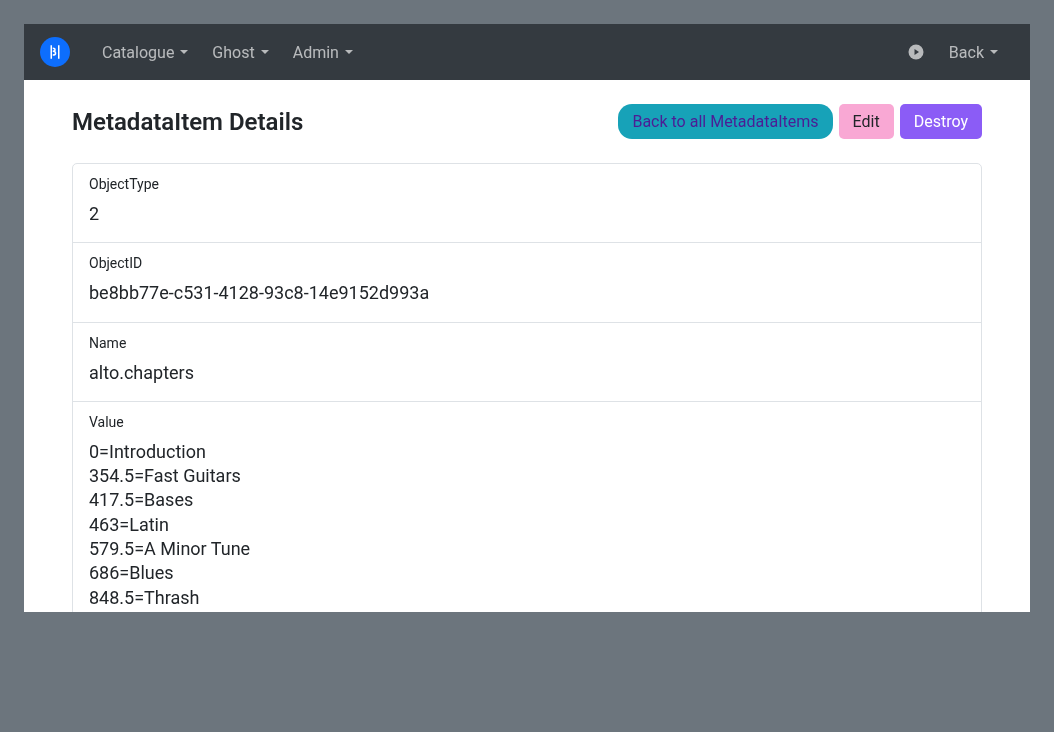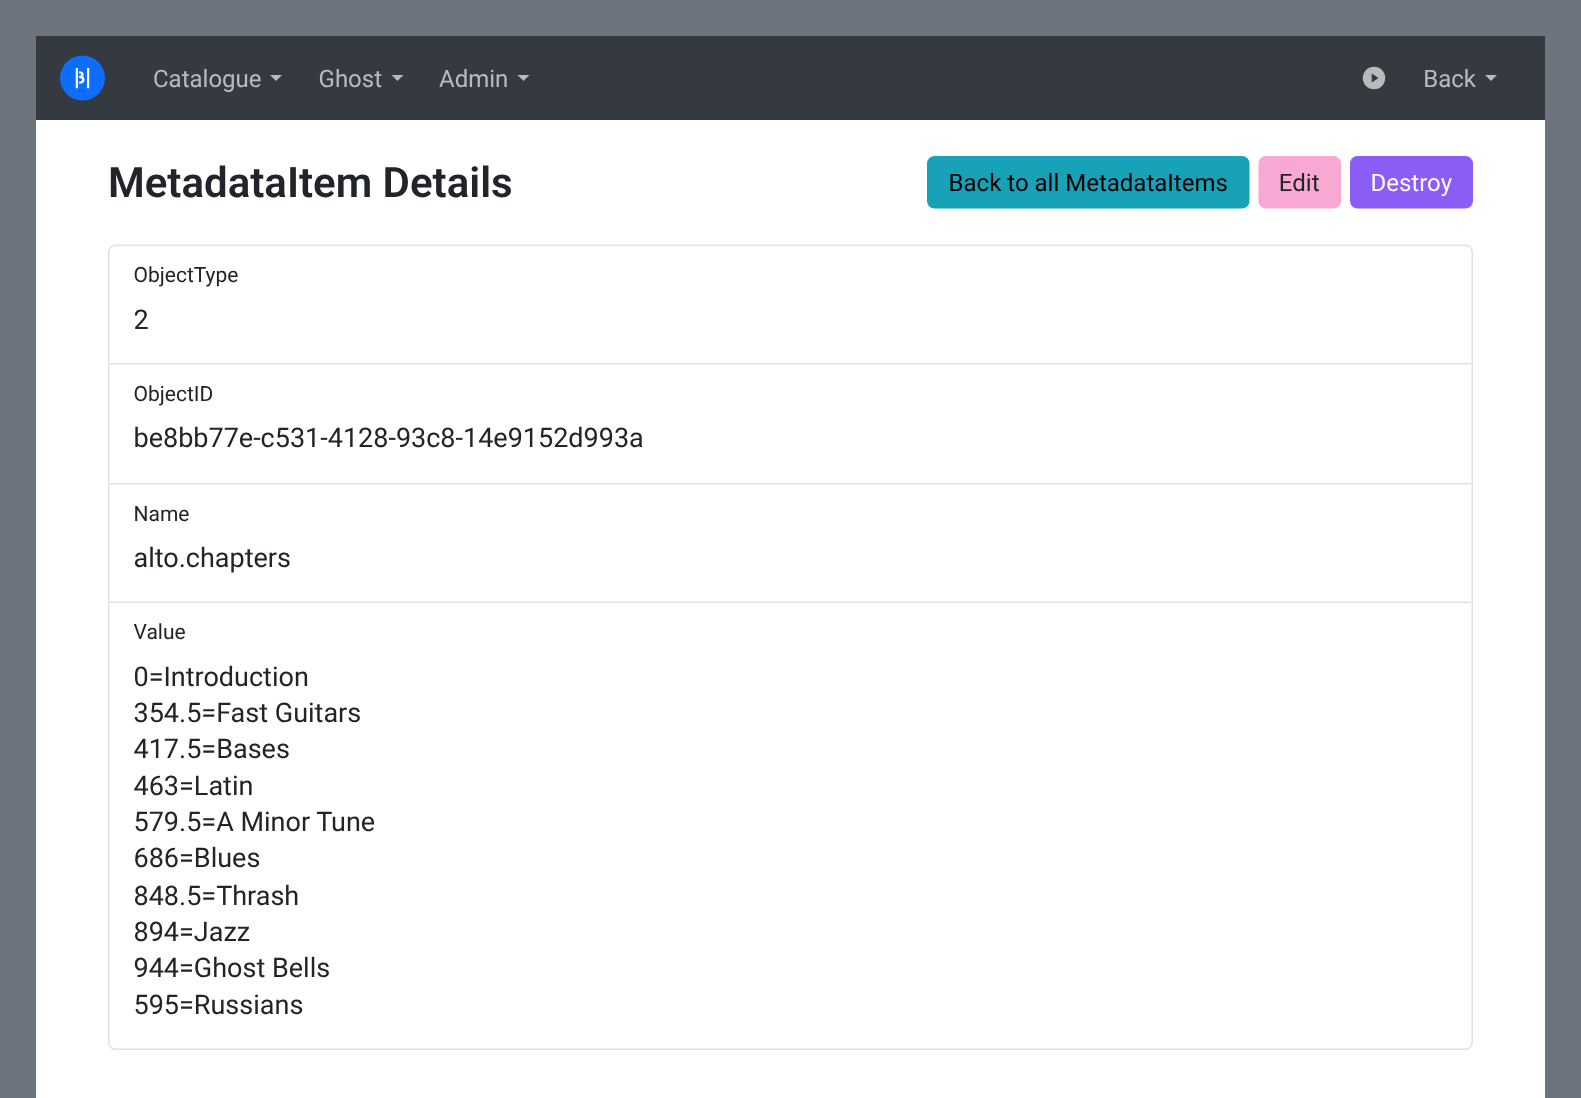--- a/index.html
+++ b/index.html
@@ -10,21 +10,21 @@
     body {
       font-family: -apple-system, BlinkMacSystemFont, "Segoe UI", Roboto, "Helvetica Neue", Arial, sans-serif;
       background: #6c757d;
       width: 1054px;
       height: 732px;
       overflow: hidden;
     }
     .page-wrapper {
       background: #fff;
       margin: 24px 24px 0 24px;
-      height: 708px;
+      height: 588px;
       overflow: hidden;
     }
     .navbar {
       background: #343a40;
       height: 56px;
       display: flex;
       align-items: center;
       padding: 0 16px;
       justify-content: space-between;
     }
@@ -81,39 +81,40 @@
     .content {
       padding: 24px 48px;
     }
     .header-row {
       display: flex;
       justify-content: space-between;
       align-items: center;
       margin-bottom: 24px;
     }
     .page-title {
-      font-size: 28px;
+      font-size: 24px;
       font-weight: 600;
       color: #212529;
     }
     .btn-group {
       display: flex;
       gap: 6px;
     }
     .btn {
       padding: 8px 14px;
       border: none;
       border-radius: 5px;
       font-size: 16px;
       cursor: pointer;
       font-family: inherit;
     }
     .btn-info {
       background: #17a2b8;
-      color: #000000;
+      color: #4c1d95;
+      border-radius: 14px;
     }
     .btn-warning {
       background: #f9a8d4;
       color: #212529;
     }
     .btn-danger {
       background: #8b5cf6;
       color: #fff;
     }
     .card {

